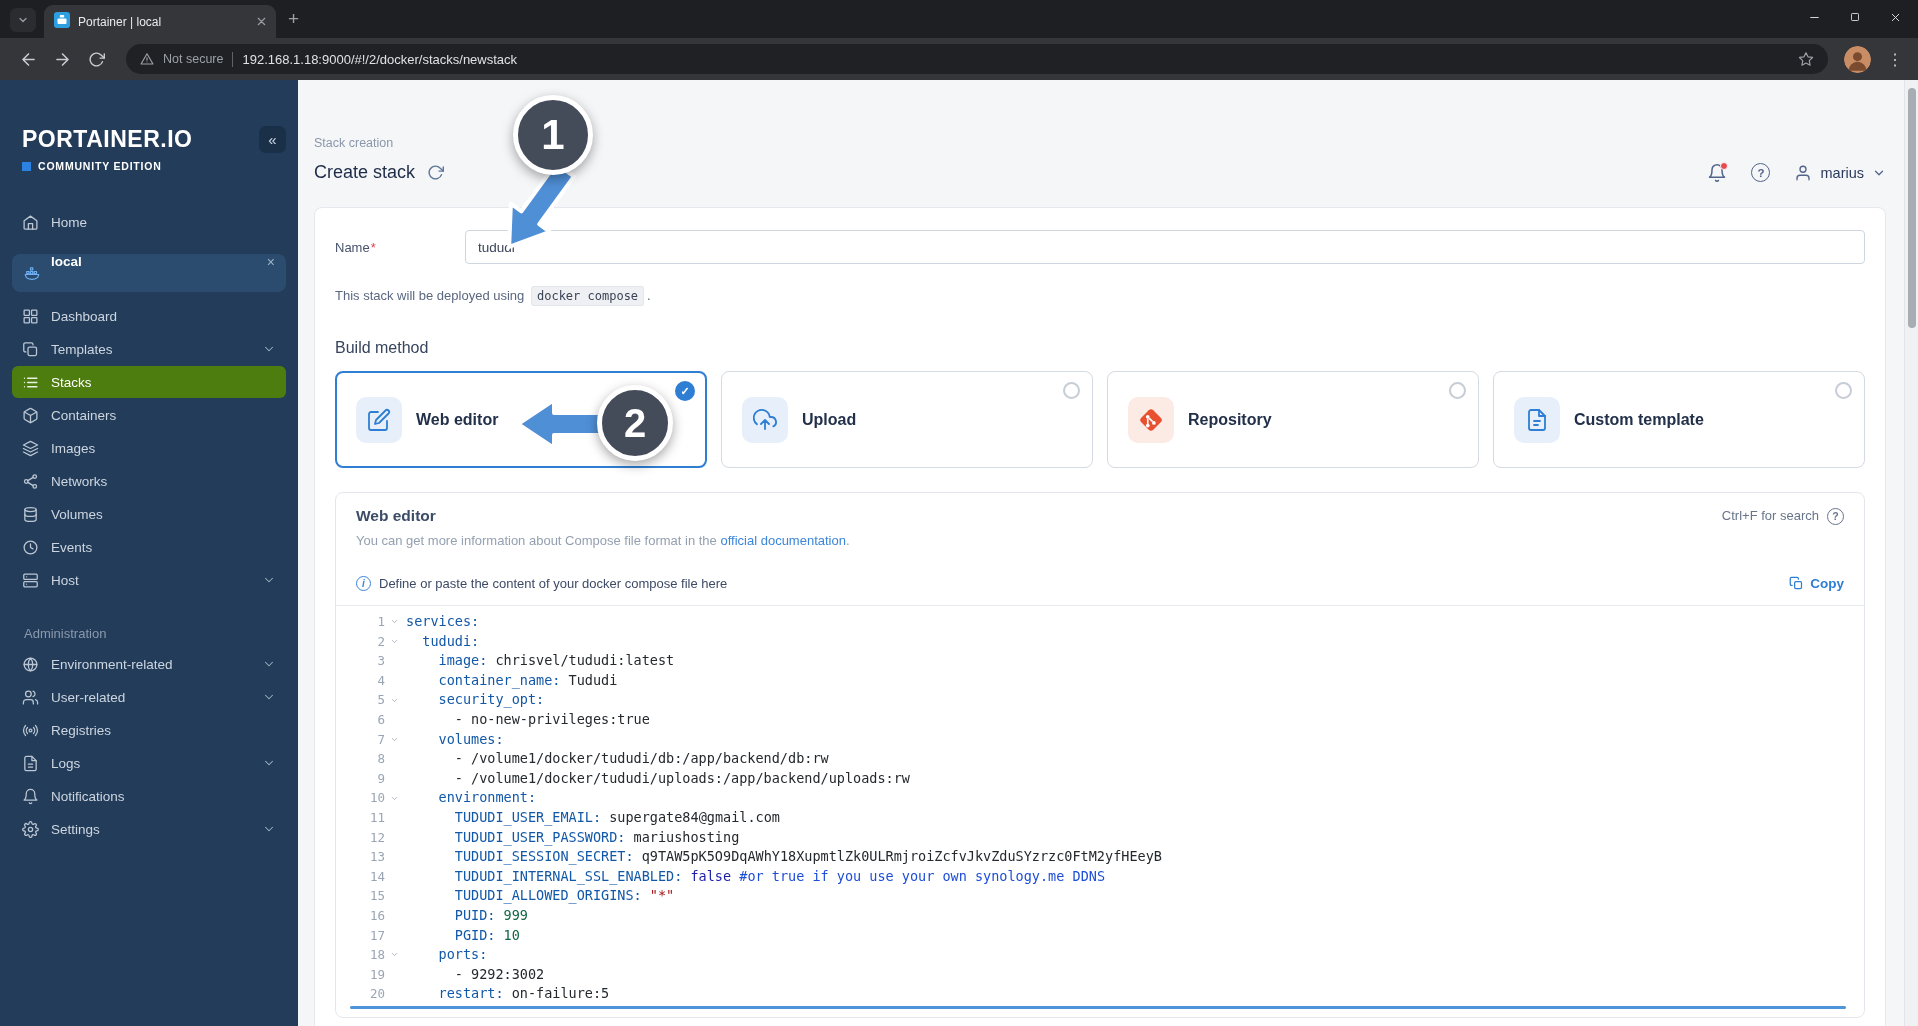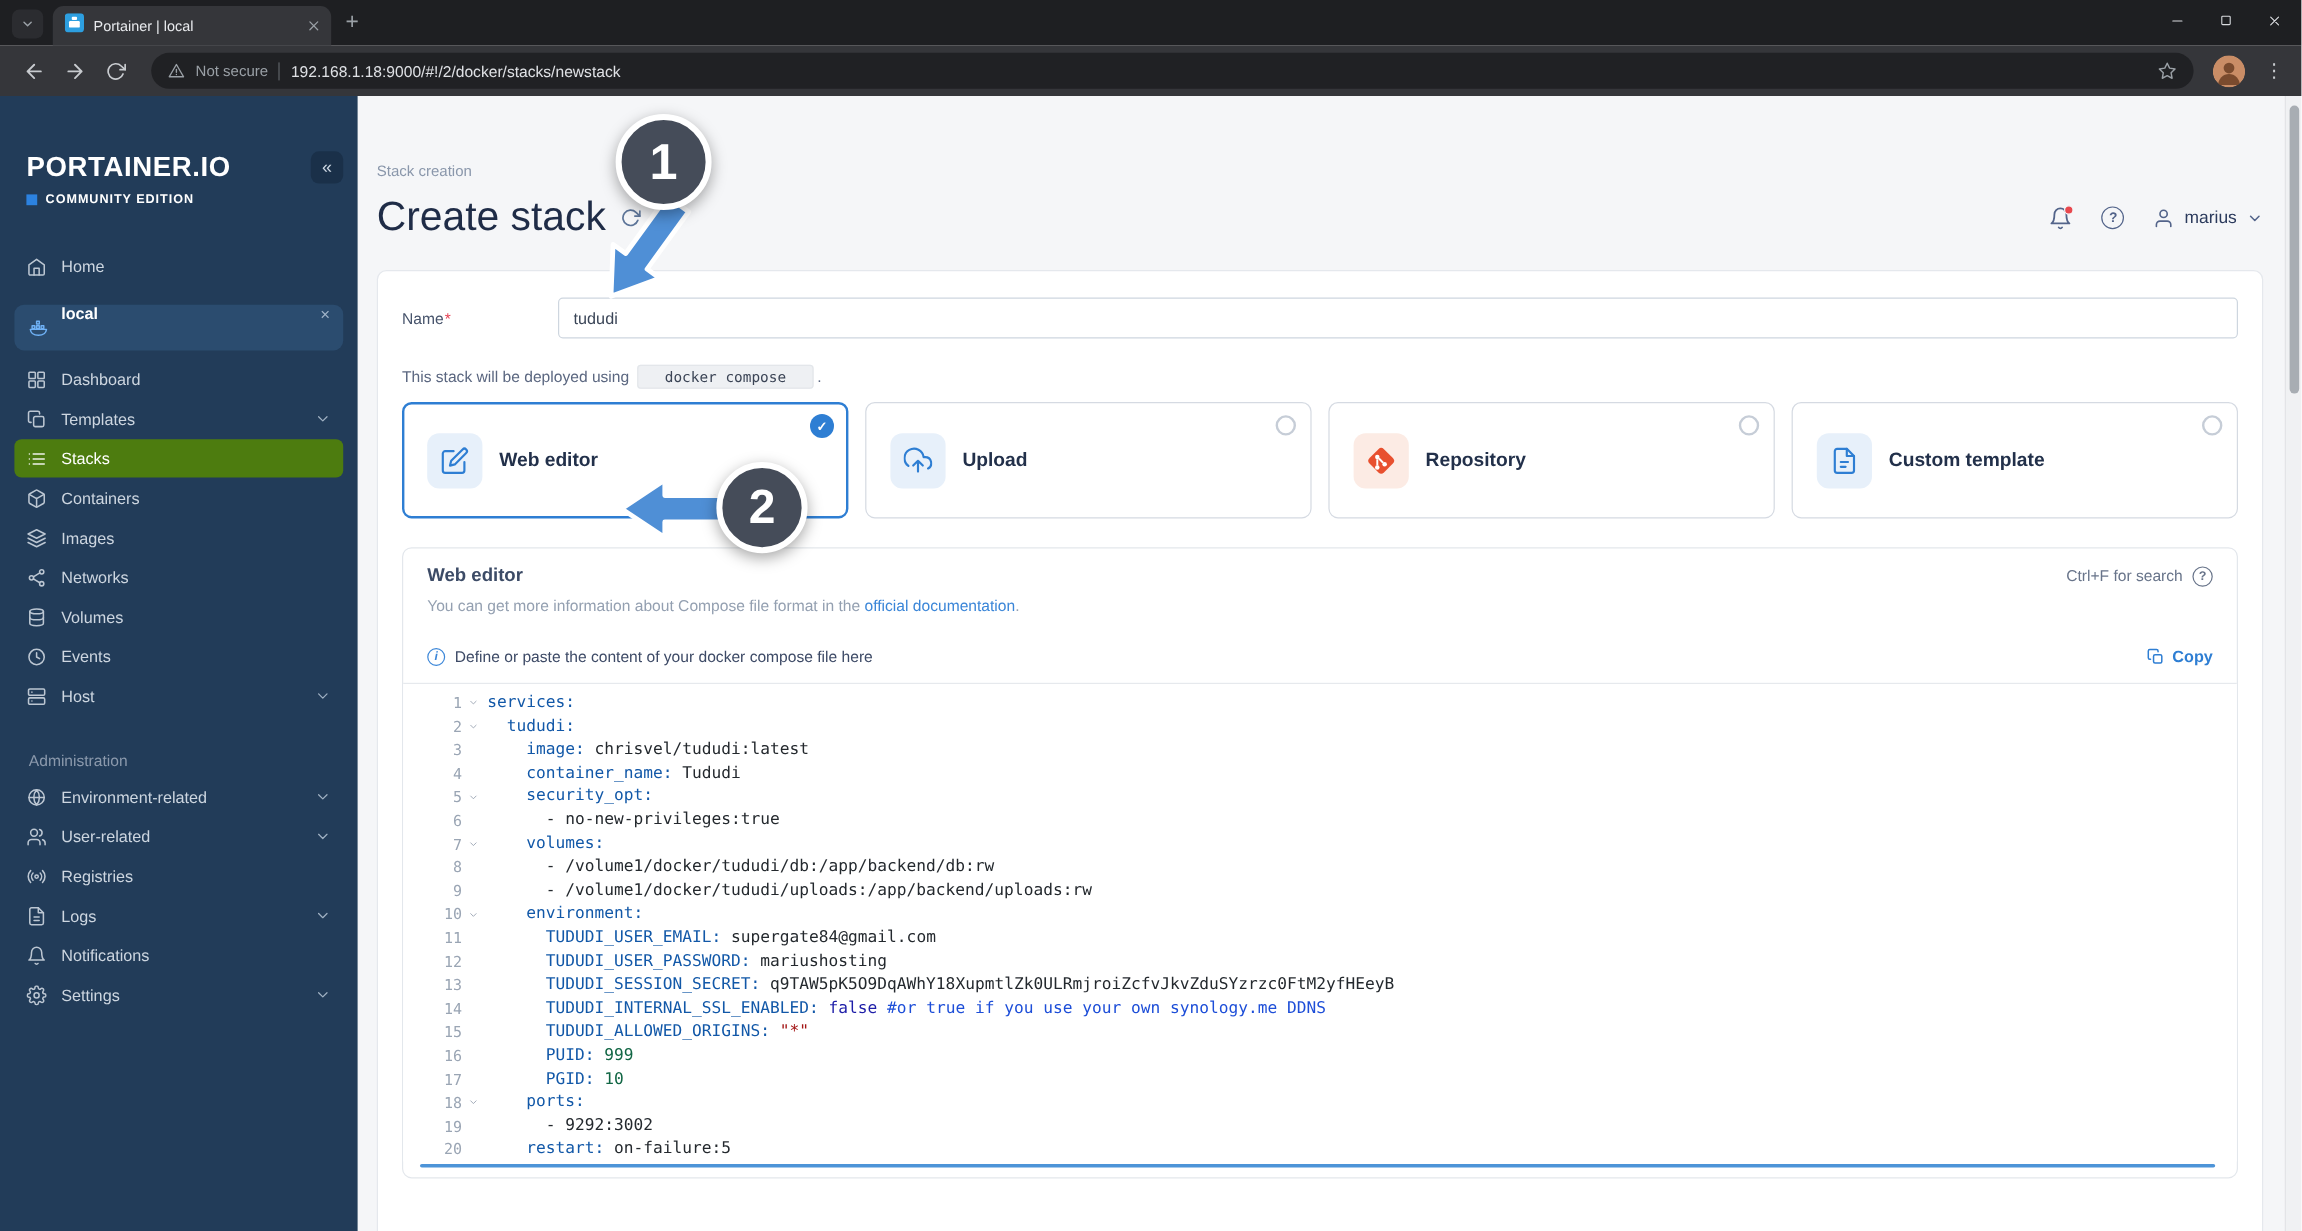--- a/index.html
+++ b/index.html
@@ -47,37 +47,37 @@
   .env-box { margin:16px 12px 8px; height:38px; padding:0 11px; border-radius:8px; background:#2b4c6f; display:flex; gap:10px; }
   .env-icon { color:#6fb1f5; display:flex; align-items:center; }
   .env-name { color:#fff; font-size:13.5px; font-weight:600; flex:1; }
   .env-close { color:#9fb3c8; font-size:14px; }
   .section-label { margin-top:30px; padding:0 24px 6px; font-size:13px; color:#8b99ac; }
 
   
   .main { flex:1; min-width:0; padding:56px 32px 0 16px; position:relative; }
   .breadcrumb { font-size:12.5px; color:#8a97ab; }
   .title-row { display:flex; align-items:center; margin-top:12px; }
-  .page-title { font-size:34px; font-weight:500; color:#1f2c47; }
+  .page-title { font-size:18px; font-weight:500; color:#1f2c47; }
   .reload-ic { margin-left:12px; color:#5d7599; display:flex; align-items:center; }
   .header-actions { margin-left:auto; display:flex; align-items:center; gap:24px; }
   .hbell { position:relative; color:#53648a; display:flex; }
   .hbell .dot { position:absolute; top:-1px; right:-1px; width:8px; height:8px; border-radius:50%; background:#e8484e; border:1.5px solid #f5f6f8; }
   .hhelp, .help-circ { width:19px; height:19px; border:1.6px solid #53648a; border-radius:50%; color:#53648a; font-size:11.5px; font-weight:700; display:inline-flex; align-items:center; justify-content:center; }
   .huser { display:flex; align-items:center; gap:8px; color:#53648a; }
   .uname { font-size:14.5px; color:#2b3a5c; font-weight:500; }
 
   
   .widget { margin-top:24px; background:#fff; border:1px solid #e5e8ed; border-radius:8px; padding:22px 20px 60px; min-height:1200px; }
   .form-row { display:flex; align-items:center; }
   .form-label { width:130px; font-size:13px; color:#46536b; }
   .req { color:#e53e51; margin-left:1px; }
   .name-input { flex:1; height:34px; border:1px solid #ced6df; border-radius:4px; padding:0 12px; font-size:13.5px; color:#3a4557; font-family:"Liberation Sans",sans-serif; outline:none; background:#fff; }
   .deploy-note { margin-top:24px; font-size:13px; color:#5b6780; }
-  .chip { font-family:"DejaVu Sans Mono",monospace; font-size:12px; background:#eef0f3; border:1px solid #e3e6ea; border-radius:3px; padding:2px 22px; color:#3b4455; margin:0 3px; }
+  .chip { font-family:"DejaVu Sans Mono",monospace; font-size:12px; background:#eef0f3; border:1px solid #e3e6ea; border-radius:3px; padding:2px 5px; color:#3b4455; margin:0 3px; }
   .build-title { margin-top:36px; font-size:16px; font-weight:500; color:#36445c; }
   .method-cards { margin-top:14px; display:flex; gap:14px; }
   .method-card { flex:1; height:97px; border:1px solid #d5dae2; border-radius:8px; background:#fff; position:relative; display:flex; align-items:center; padding:12px 20px; }
   .method-card.selected { border:2px solid #2e7ed3; padding:0 19px; }
   .method-icon { width:46px; height:46px; border-radius:10px; background:#e7f0fa; color:#2e7ed3; display:flex; align-items:center; justify-content:center; flex-shrink:0; }
   .method-icon.git { background:#fcebe4; }
   .method-label { margin-left:14px; font-size:16px; font-weight:700; color:#22304a; }
   .method-radio { position:absolute; top:10px; right:12px; width:17px; height:17px; border:2px solid #c6cdd7; border-radius:50%; background:#fff; }
   .method-check { position:absolute; top:8px; right:10px; width:20px; height:20px; border-radius:50%; background:#2e7ed3; color:#fff; font-size:11px; font-weight:700; display:flex; align-items:center; justify-content:center; }
 
@@ -453,20 +453,21 @@
       <div class="widget">
         <div class="form-row">
           <label class="form-label"><span>Name</span><span class="req">*</span></label>
           <input class="name-input" type="text" value="tududi" style="">
         </div>
         <div class="deploy-note">
           <span>This stack will be deployed using</span>
           <code class="chip">docker compose</code><span>.</span>
         </div>
 
+        <h2 class="build-title">Build method</h2>
         <div class="method-cards" id="method-cards">
             <div class="method-card selected">
               <span class="method-icon">
                 <svg width="24" height="24" viewBox="0 0 24 24" fill="none" stroke="currentColor" stroke-width="1.8" stroke-linecap="round" stroke-linejoin="round">
                   <path d="M11 4H4a2 2 0 0 0-2 2v14a2 2 0 0 0 2 2h14a2 2 0 0 0 2-2v-7"></path>
                   <path d="M18.5 2.5a2.1 2.1 0 0 1 3 3L12 15l-4 1 1-4Z"></path>
                 </svg>
               </span>
               <span class="method-label">Web editor</span>
               <span class="method-check">✓</span>

